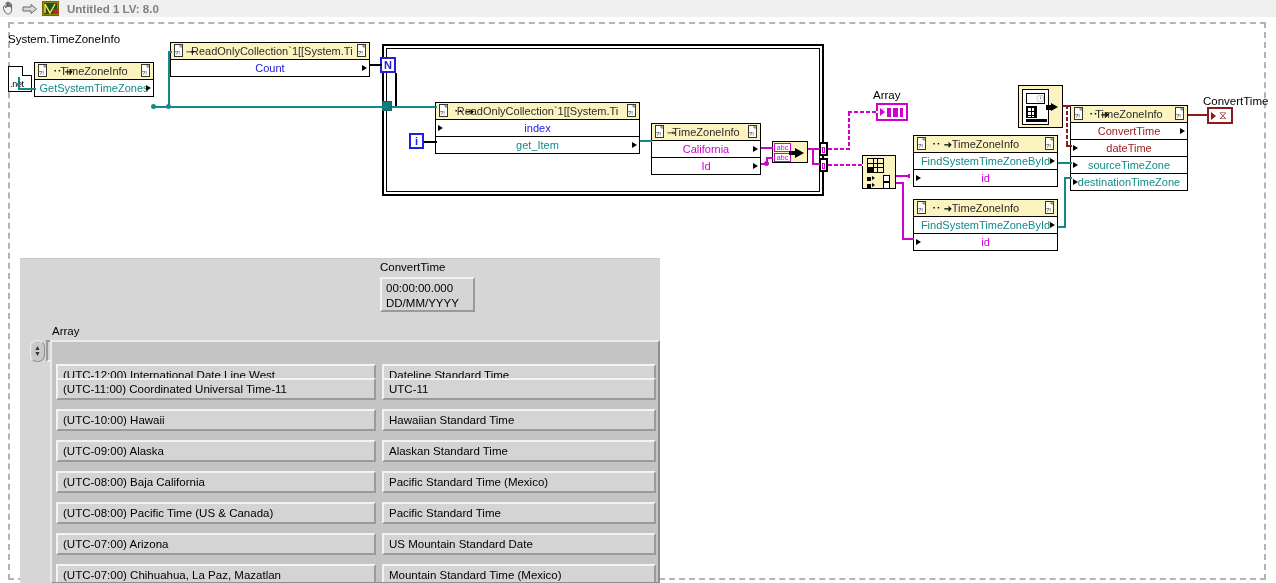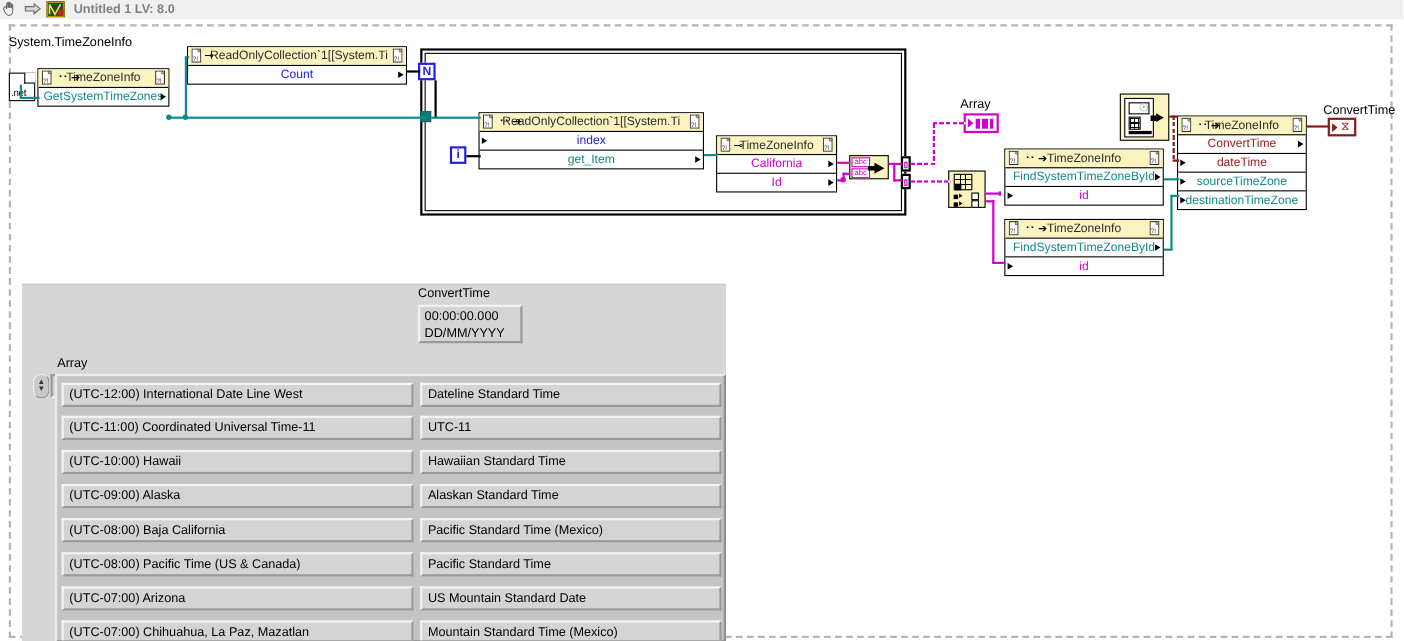--- a/index.html
+++ b/index.html
@@ -757,21 +757,21 @@
 
       <div id="arr-index">
         <div class="spin">
           <span>▲</span>
           <span>▼</span>
         </div>
         <div class="val">0</div>
       </div>
 
       <div id="array-ctl">
-        <div class="arr-row" style="top:6px;">
+        <div class="arr-row" style="top:22px;">
           <div class="arr-cell cell-a">(UTC-12:00) International Date Line West</div>
           <div class="arr-cell cell-b">Dateline Standard Time</div>
         </div>
         <div class="arr-row" style="top:36px;">
           <div class="arr-cell cell-a">(UTC-11:00) Coordinated Universal Time-11</div>
           <div class="arr-cell cell-b">UTC-11</div>
         </div>
         <div class="arr-row" style="top:67px;">
           <div class="arr-cell cell-a">(UTC-10:00) Hawaii</div>
           <div class="arr-cell cell-b">Hawaiian Standard Time</div>

